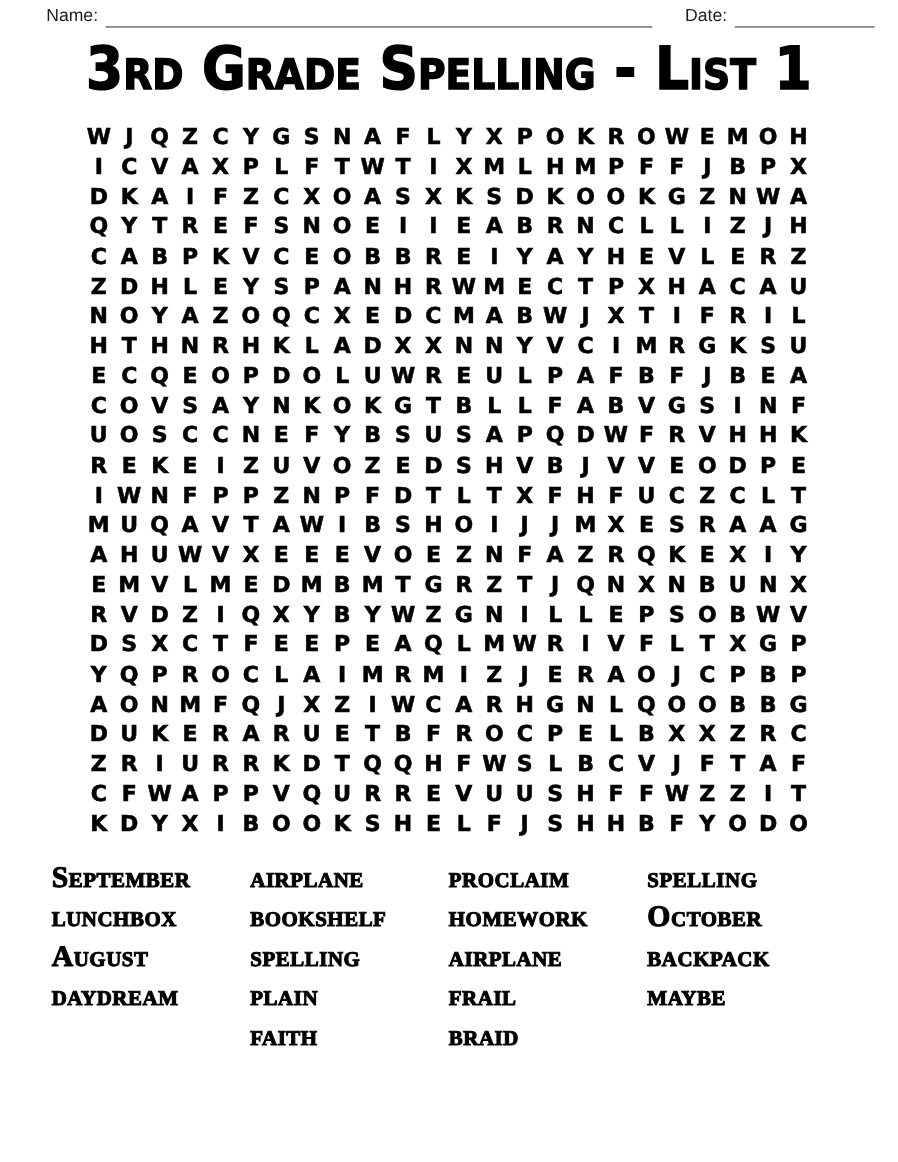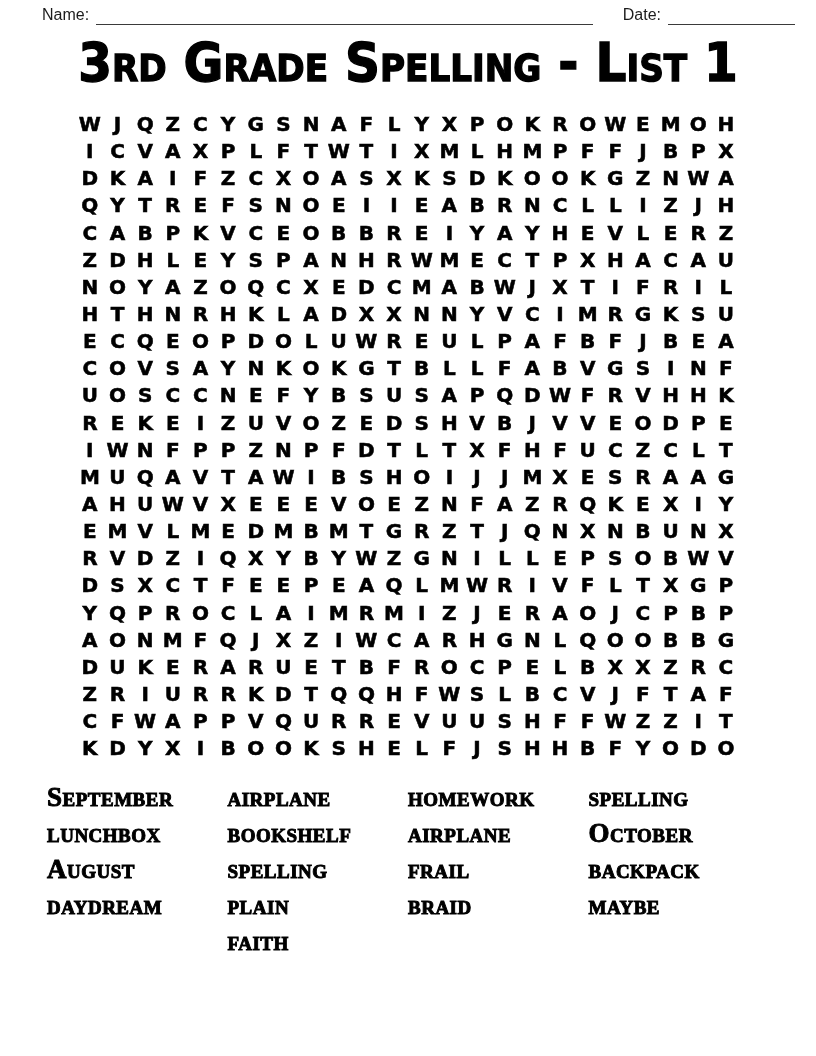--- a/index.html
+++ b/index.html
@@ -701,20 +701,21 @@
         <div class="word-item">daydream</div>
       </div>
       <div class="word-col">
         <div class="word-item">airplane</div>
         <div class="word-item">bookshelf</div>
         <div class="word-item">spelling</div>
         <div class="word-item">plain</div>
         <div class="word-item">faith</div>
       </div>
       <div class="word-col">
+        <div class="word-item">proclaim</div>
         <div class="word-item">homework</div>
         <div class="word-item">airplane</div>
         <div class="word-item">frail</div>
         <div class="word-item">braid</div>
       </div>
       <div class="word-col">
         <div class="word-item">spelling</div>
         <div class="word-item">October</div>
         <div class="word-item">backpack</div>
         <div class="word-item">maybe</div>

